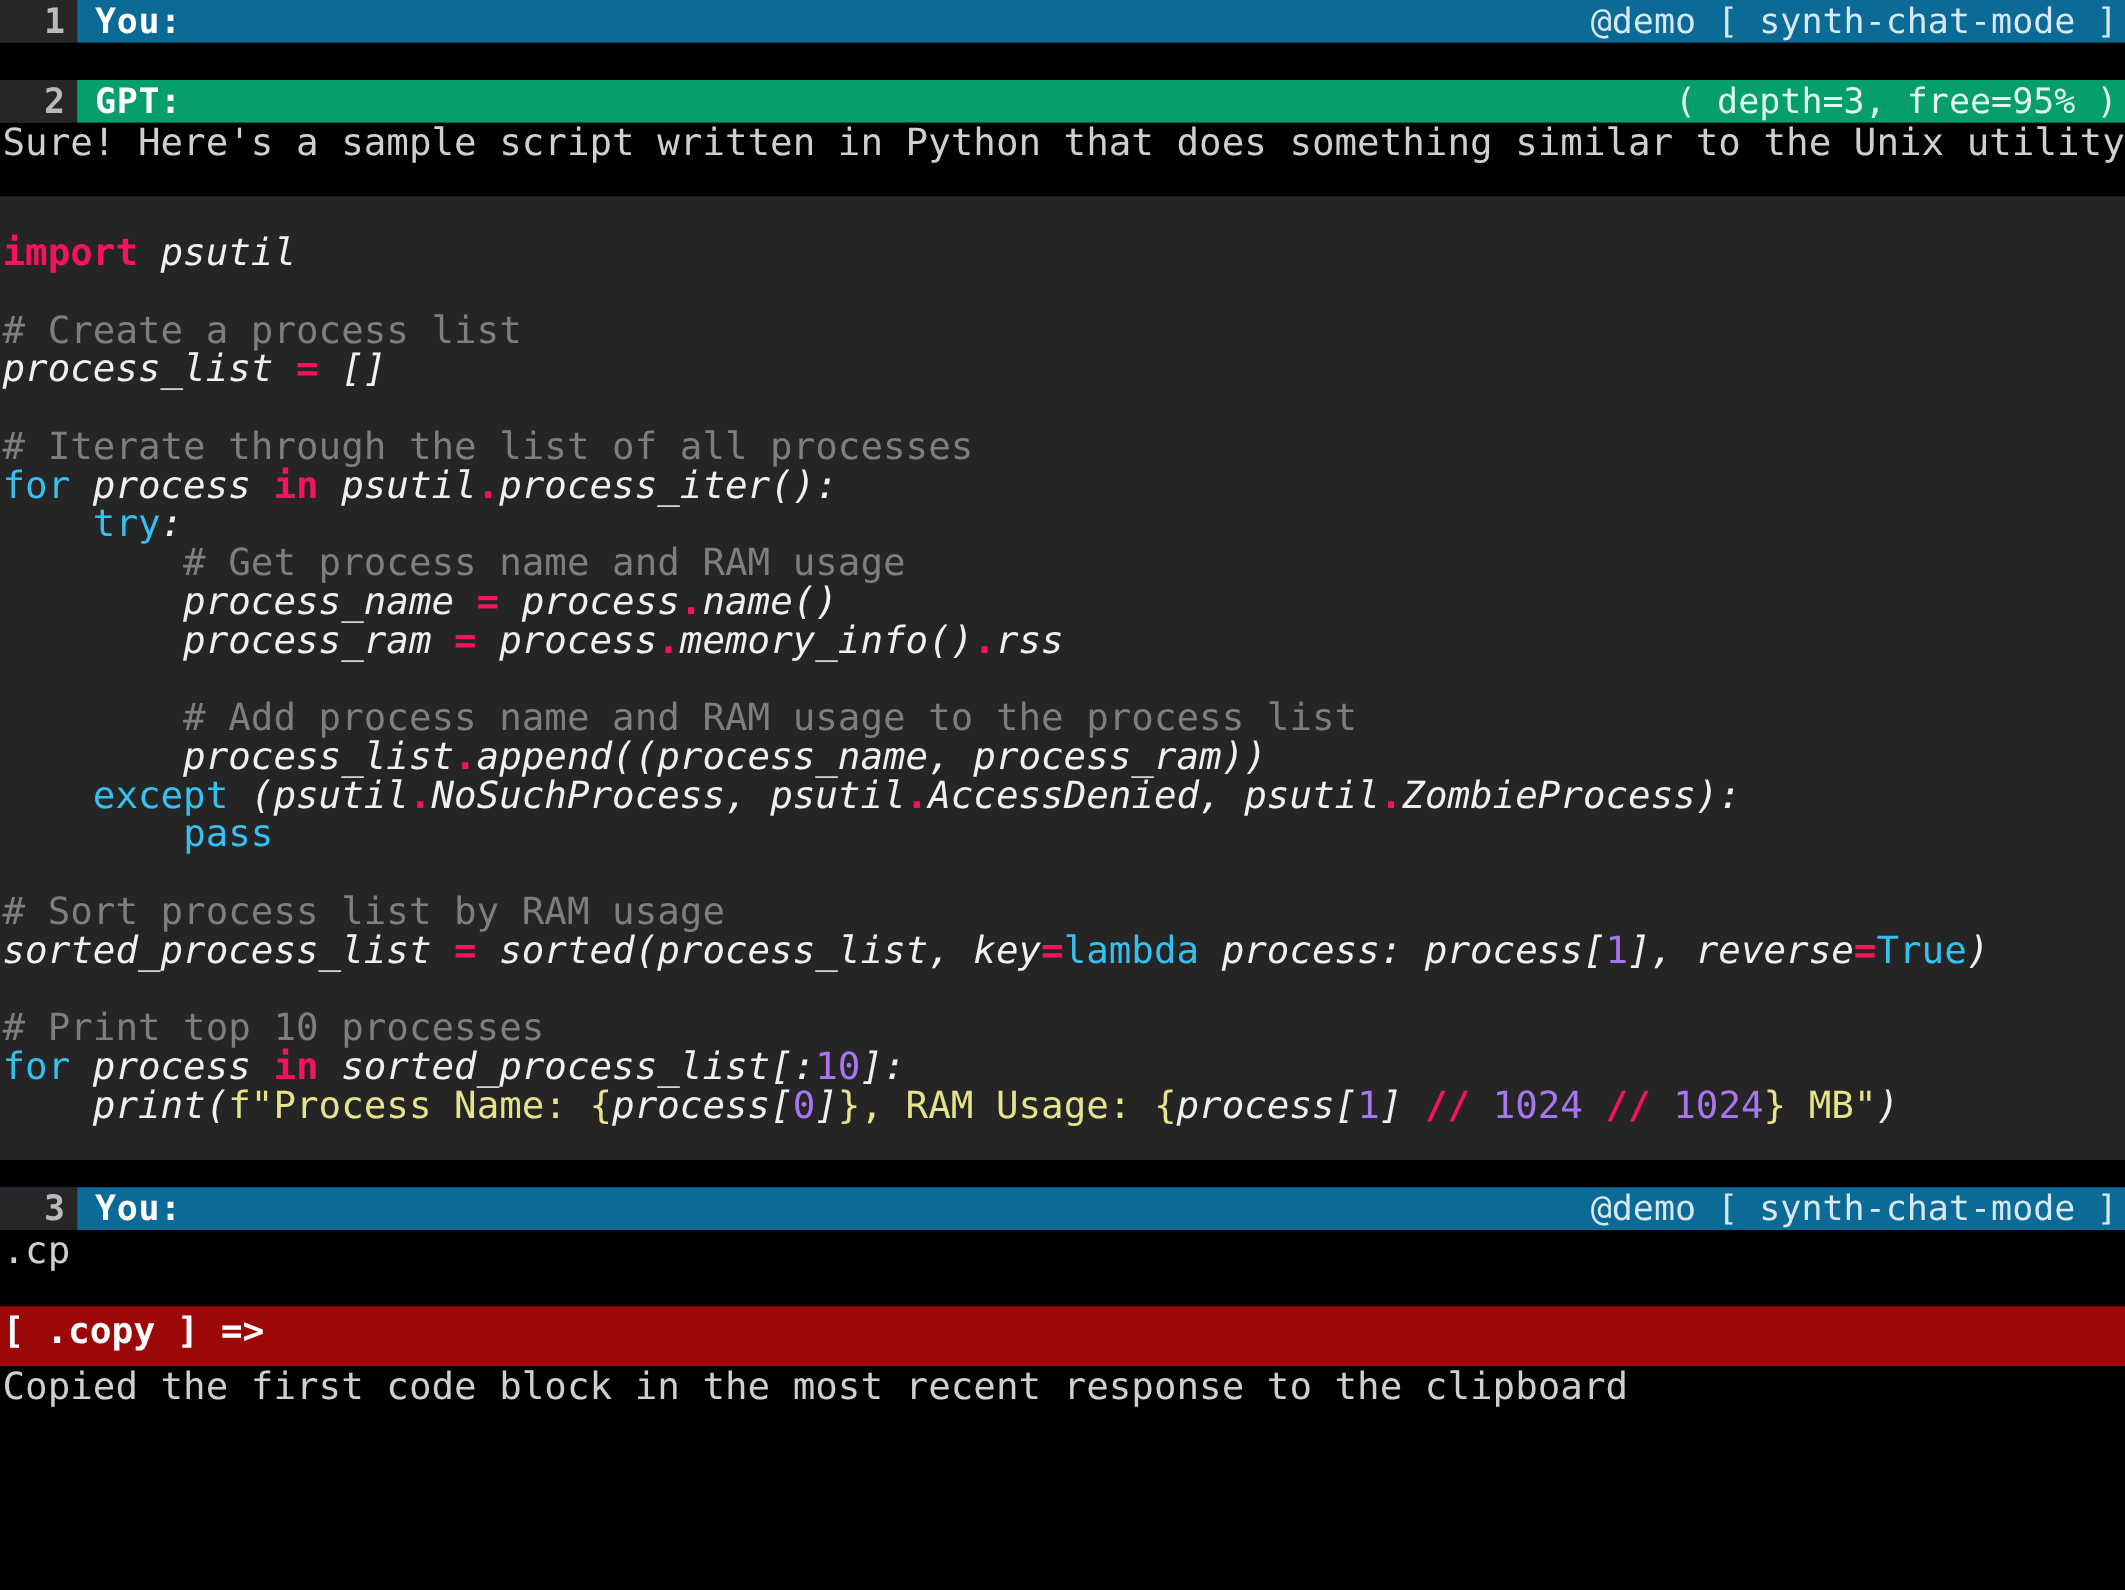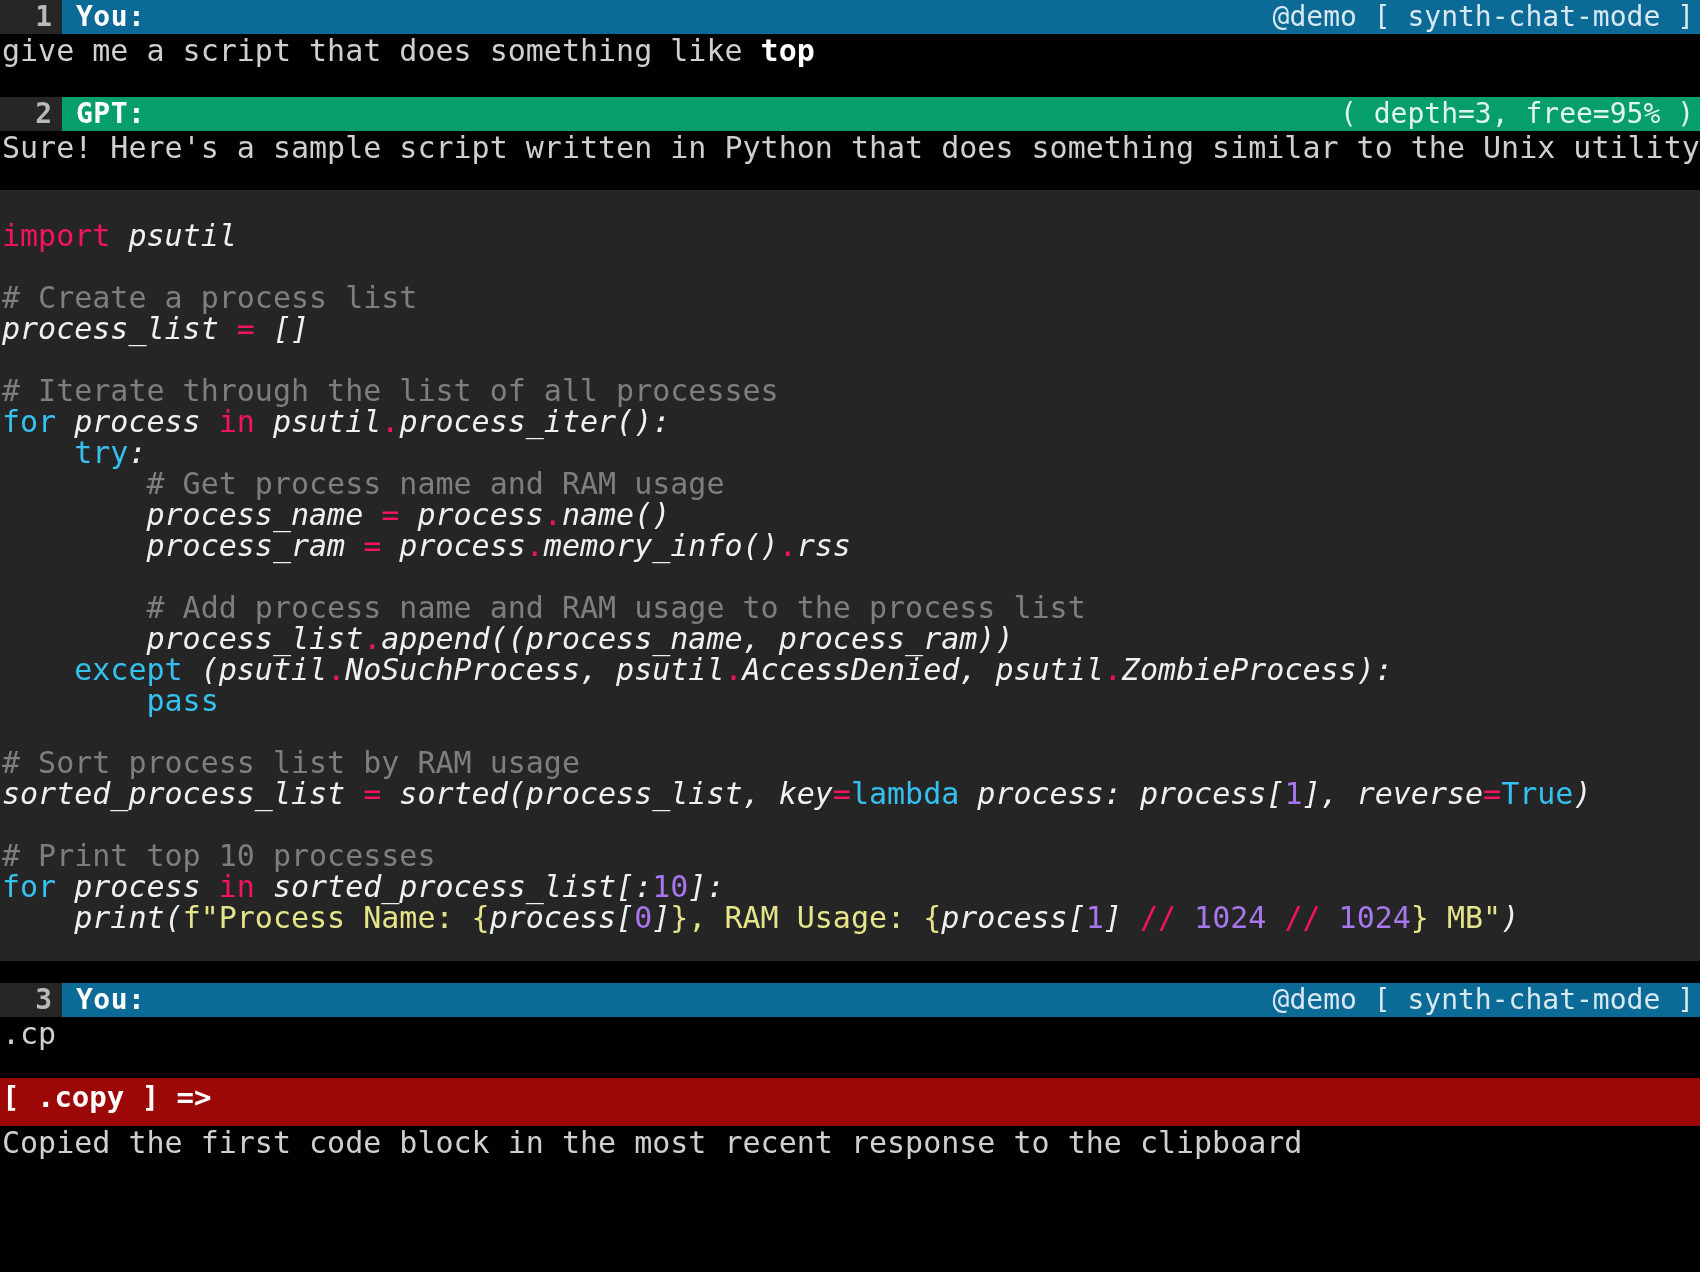--- a/index.html
+++ b/index.html
@@ -91,21 +91,21 @@
     line-height: 31px;
     color: #e8e8e8;
   }
   .code-line {
     padding-left: 2px;
     min-height: 31px;
     white-space: pre;
   }
 
   
-  .k-kw    { color: #f5145b; }            
+  .k-kw    { color: #f5145b; font-weight: bold; }            
   .k-kw2   { color: #35c1ef; }            
   .k-com   { color: #7e7e7e; margin-top: 13px; }            
   .k-num   { color: #a876ee; }            
   .k-str   { color: #e6e48a; }            
   .k-pl    { color: #f0f0f0; font-style: italic; }            
 
   
   .status-bar {
     background: #9c0707;
     color: #ffffff;
@@ -132,21 +132,20 @@
 
 <div class="term">
 
   <div class="msg-header hdr-user">
     <div class="gutter">1</div>
     <div class="hdr-body hdr-user">
       <span class="hdr-role">You:</span>
       <span class="hdr-meta">@demo [ synth-chat-mode ]</span>
     </div>
   </div>
-  <div class="msg-text"><span>give me a script that does something like </span><span class="bold-w">top</span></div>
   <div class="spacer-blk" style="height:30px"></div>
 
   <div class="msg-header hdr-gpt">
     <div class="gutter">2</div>
     <div class="hdr-body hdr-gpt">
       <span class="hdr-role">GPT:</span>
       <span class="hdr-meta gpt">( depth=3, free=95% )</span>
     </div>
   </div>
   <div class="msg-text"><span>Sure! Here's a sample script written in Python that does something similar to the Unix utility </span></div>

